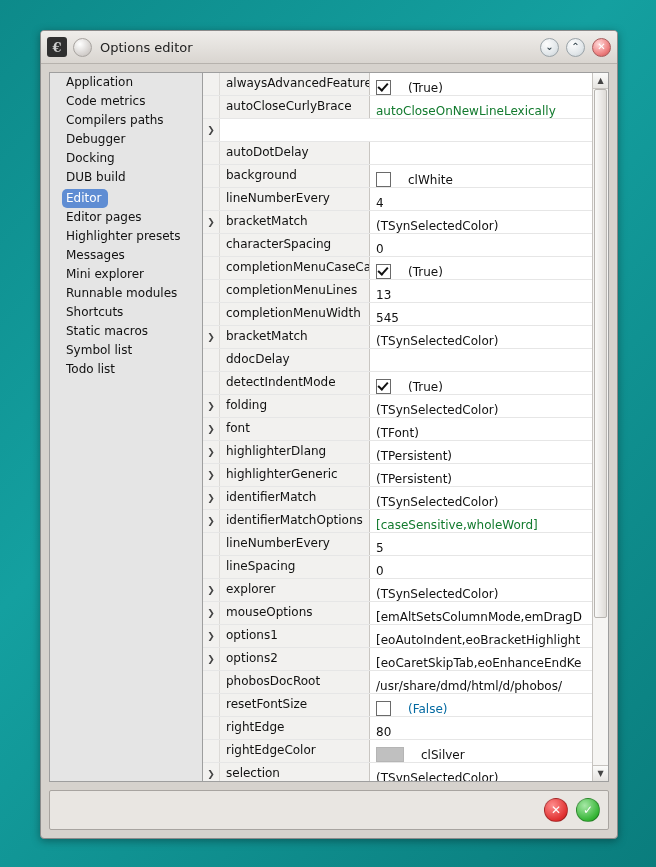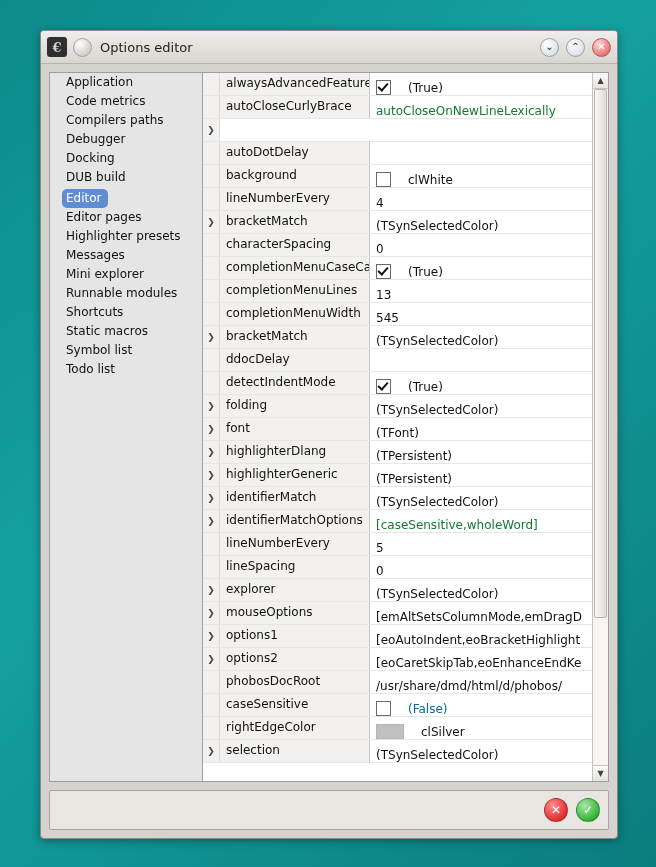--- a/index.html
+++ b/index.html
@@ -511,24 +511,31 @@
           </div>
           <div class="row">
             <div class="cell-expander"></div>
             <div class="cell-name">phobosDocRoot</div>
             <div class="cell-value">
               <span>/usr/share/dmd/html/d/phobos/</span>
             </div>
           </div>
           <div class="row">
             <div class="cell-expander"></div>
-            <div class="cell-name">caseSensitive</div>
+            <div class="cell-name">resetFontSize</div>
             <div class="cell-value green">
               <span class="chk"></span>
               <span style="color: #0369a1;">(False)</span>
+            </div>
+          </div>
+          <div class="row">
+            <div class="cell-expander"></div>
+            <div class="cell-name">rightEdge</div>
+            <div class="cell-value">
+              <span>80</span>
             </div>
           </div>
           <div class="row">
             <div class="cell-expander"></div>
             <div class="cell-name">rightEdgeColor</div>
             <div class="cell-value">
               <span class="swatch-wide" style="background: rgb(192, 192, 192);"></span>
               <span>clSilver</span>
             </div>
           </div>

